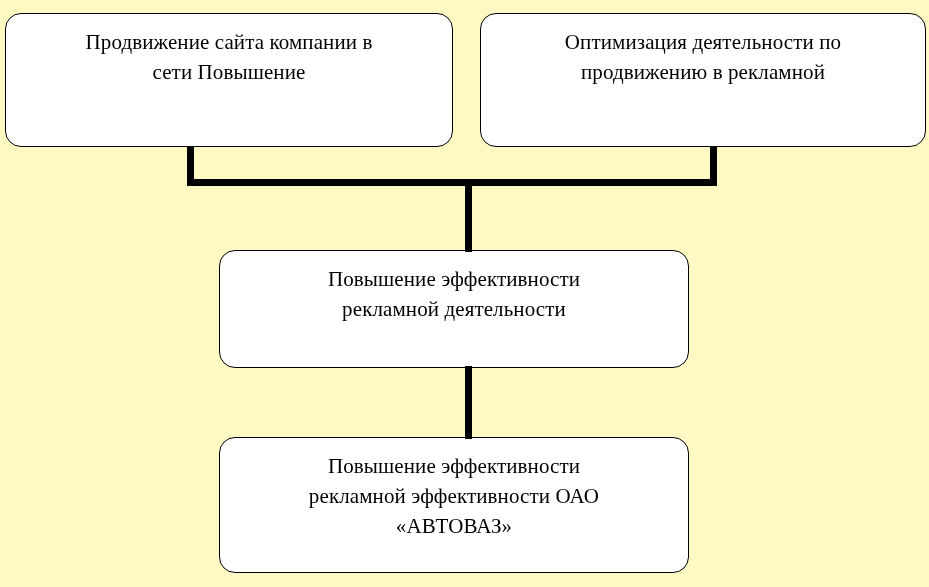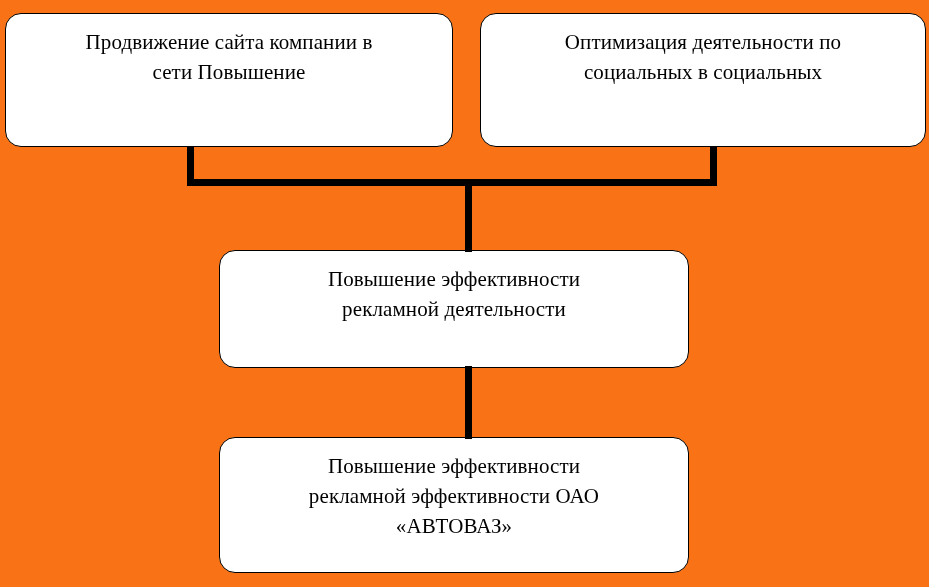--- a/index.html
+++ b/index.html
@@ -4,21 +4,21 @@
 <style>
   html, body {
     margin: 0;
     padding: 0;
     background: #ffffff;
   }
   #canvas {
     position: relative;
     width: 929px;
     height: 587px;
-    background: #f97316;
+    background: #fef9c3;
     overflow: hidden;
     font-family: "Liberation Serif", "DejaVu Serif", serif;
   }
   .node {
     position: absolute;
     box-sizing: border-box;
     border: 1.6px solid #000000;
     border-radius: 16px;
     background: #ffffff;
     text-align: center;
@@ -62,21 +62,21 @@
 
 <div id="canvas">
 
   <div class="node" id="node-top-left">
     <div>Продвижение сайта компании в</div>
     <div>сети Повышение</div>
   </div>
 
   <div class="node" id="node-top-right">
     <div>Оптимизация деятельности по</div>
-    <div>социальных в социальных</div>
+    <div>продвижению в рекламной</div>
   </div>
 
   <div class="node" id="node-middle">
     <div>Повышение эффективности</div>
     <div>рекламной деятельности</div>
   </div>
 
   <div class="node" id="node-bottom">
     <div>Повышение эффективности</div>
     <div>рекламной эффективности ОАО</div>

